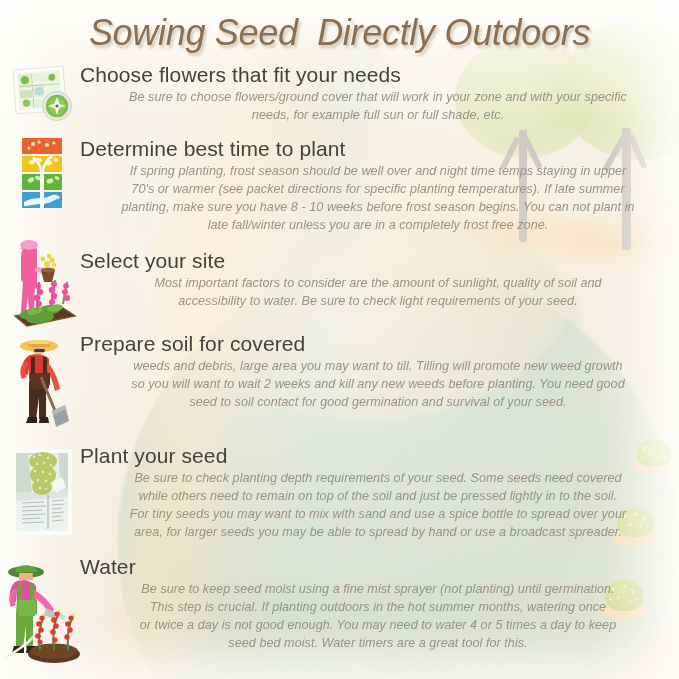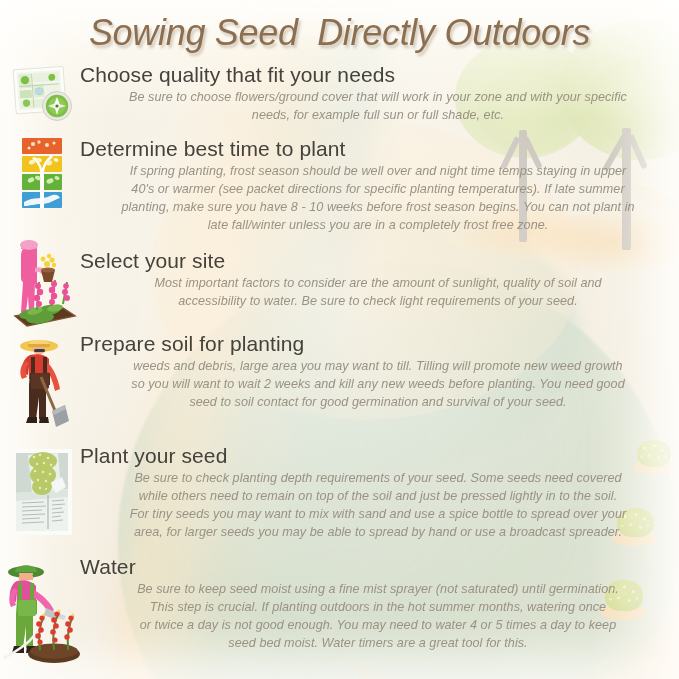--- a/index.html
+++ b/index.html
@@ -209,21 +209,21 @@
             <circle cx="14" cy="14" r="14.5" fill="#e9e9e2" stroke="#cfd0c6" stroke-width="1"></circle>
             <circle cx="14" cy="14" r="11.2" fill="#7fbf45"></circle>
             <circle cx="14" cy="14" r="8.6" fill="#8fca57"></circle>
             <path d="M14 5 L17 13 L14 23 L11 13 Z" fill="#ffffff"></path>
             <path d="M5 14 L13 11 L23 14 L13 17 Z" fill="#f2f7ea" opacity=".9"></path>
             <circle cx="14" cy="14" r="1.6" fill="#4a7a22"></circle>
           </g>
         </svg>
       </div>
       <div class="body-col">
-        <div class="step-head">Choose quality that fit your needs</div>
+        <div class="step-head">Choose flowers that fit your needs</div>
         <div class="step-text">
           <span>Be sure to choose flowers/ground cover  that will work in your zone and with your specific</span>
           <span>needs, for example full sun or full shade, etc.</span>
         </div>
       </div>
     </div>
 
     <div class="step" style="top:138px;">
       <div class="icon-wrap">
         <svg width="60" height="74" viewBox="0 0 60 74" aria-hidden="true">
@@ -253,21 +253,21 @@
             <ellipse cx="38" cy="43" rx="3.6" ry="2.4" transform="rotate(-20 38 43)"></ellipse>
             <ellipse cx="45" cy="40" rx="2.6" ry="1.8" transform="rotate(22 45 40)"></ellipse>
           </g>
           <path d="M12 64 C22 58 30 62 38 58 C44 55 47 58 48 60 C42 62 37 66 30 66 C22 66 18 68 12 68 Z" fill="#ffffff" opacity=".92"></path>
         </svg>
       </div>
       <div class="body-col">
         <div class="step-head">Determine best time to plant</div>
         <div class="step-text">
           <span>If spring planting, frost season should be well over and  night time temps staying in upper</span>
-          <span>40's or warmer (see packet directions for specific planting temperatures). If late summer</span>
+          <span>70's or warmer (see packet directions for specific planting temperatures). If late summer</span>
           <span>planting, make sure you have 8 - 10 weeks before frost season begins. You can not plant in</span>
           <span>late fall/winter unless you are in a completely frost free zone.</span>
         </div>
       </div>
     </div>
 
     <div class="step" style="top:250px;">
       <div class="icon-wrap" style="top:-12px;">
         <svg width="70" height="92" viewBox="0 0 70 92" aria-hidden="true">
 
@@ -356,21 +356,21 @@
 
           <path d="M20 84 L29 84 L29 90 L18 90 Z" fill="#2f2018"></path>
           <path d="M32 84 L40 84 L41 90 L31 90 Z" fill="#2f2018"></path>
 
           <line x1="33" y1="44" x2="48" y2="80" stroke="#8a6a46" stroke-width="3"></line>
           <path d="M44 78 L57 72 L61 88 L48 94 Z" fill="#9aa0a3"></path>
           <path d="M44 78 L57 72 L58 76 L46 82 Z" fill="#b4babd"></path>
         </svg>
       </div>
       <div class="body-col">
-        <div class="step-head">Prepare soil for planting</div>
+        <div class="step-head">Prepare soil for covered</div>
         <div class="step-text">
           <span>weeds and debris, large area you may want to till. Tilling will promote new weed growth</span>
           <span>so you will want to wait 2 weeks and kill any new weeds before planting. You need good</span>
           <span>seed to soil contact for good germination and survival of your seed.</span>
         </div>
       </div>
     </div>
 
     <div class="step" style="top:445px;">
       <div class="icon-wrap" style="top:2px;">
@@ -488,21 +488,21 @@
           <g fill="#f5d33a" opacity=".85">
             <circle cx="42" cy="57" r="1.4"></circle>
               <circle cx="57" cy="53" r="1.4"></circle>
               <circle cx="71" cy="57" r="1.4"></circle>
           </g>
         </svg>
       </div>
       <div class="body-col">
         <div class="step-head">Water</div>
         <div class="step-text">
-          <span>Be sure to keep seed moist using a fine mist sprayer (not saturated) until germination.</span>
+          <span>Be sure to keep seed moist using a fine mist sprayer (not planting) until germination.</span>
           <span>This step is crucial. If planting outdoors in the hot summer months, watering once</span>
           <span> or twice a day is not good enough. You may need to water 4 or 5 times a day to keep</span>
           <span>seed bed moist. Water timers are a great tool for this.</span>
         </div>
       </div>
     </div>
 
   </div>
 </div>
 

